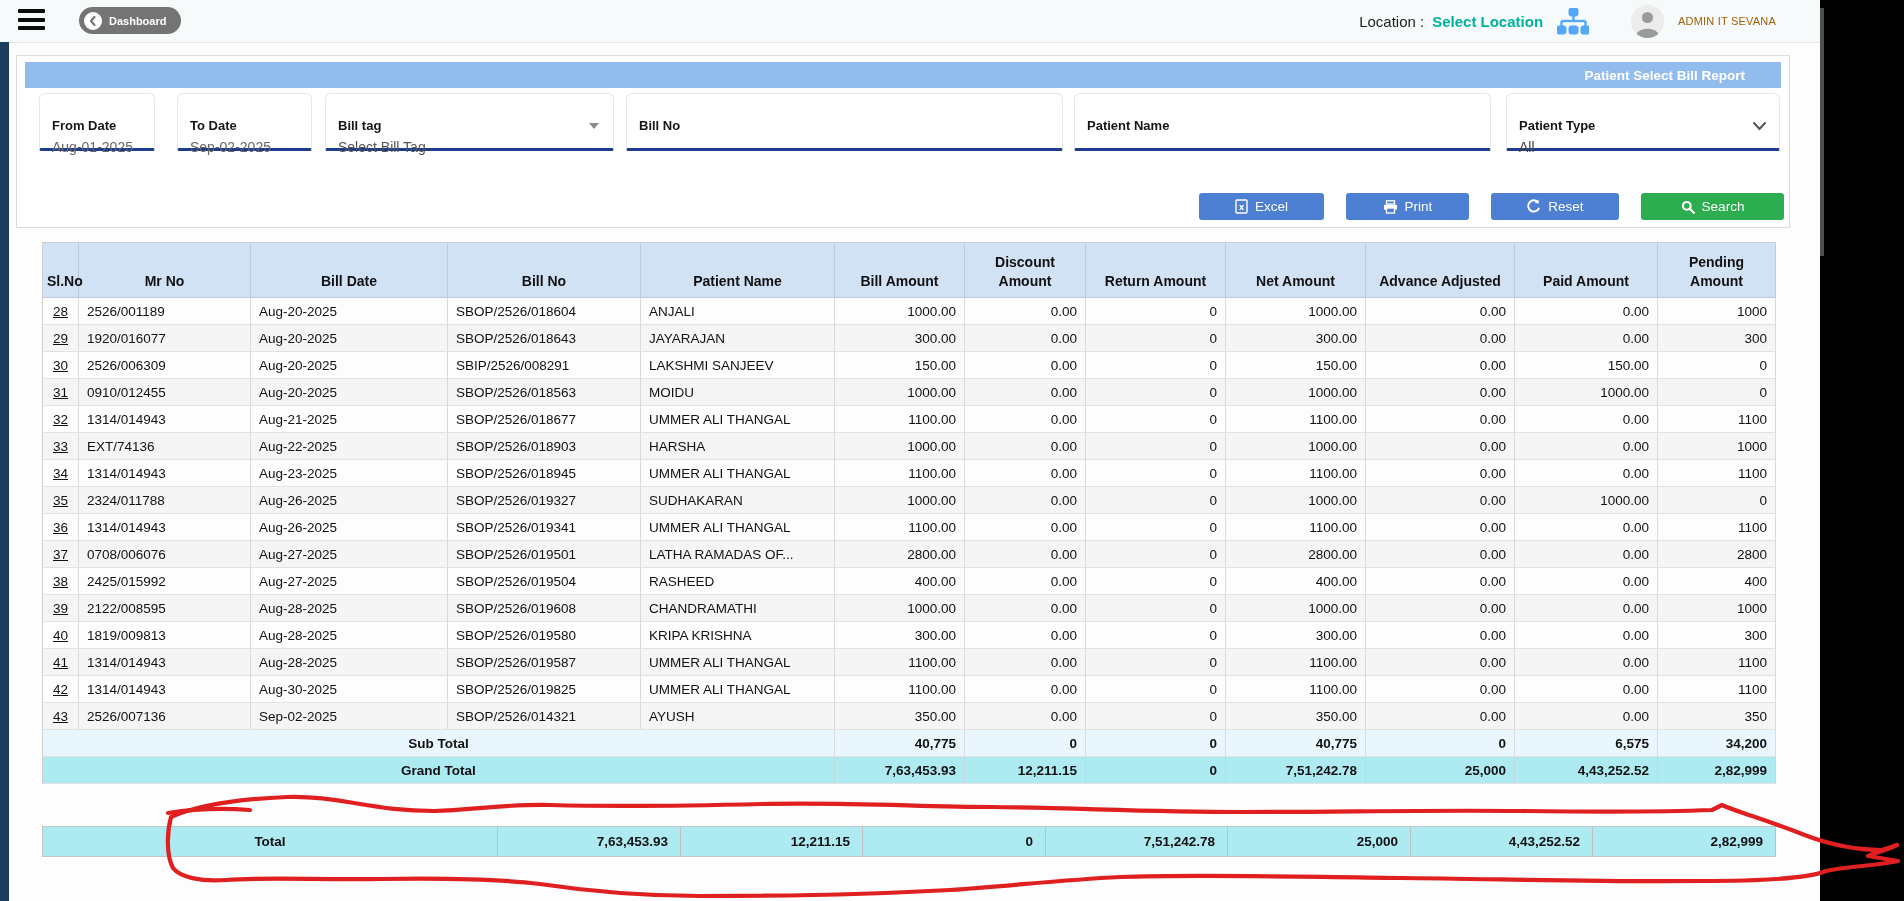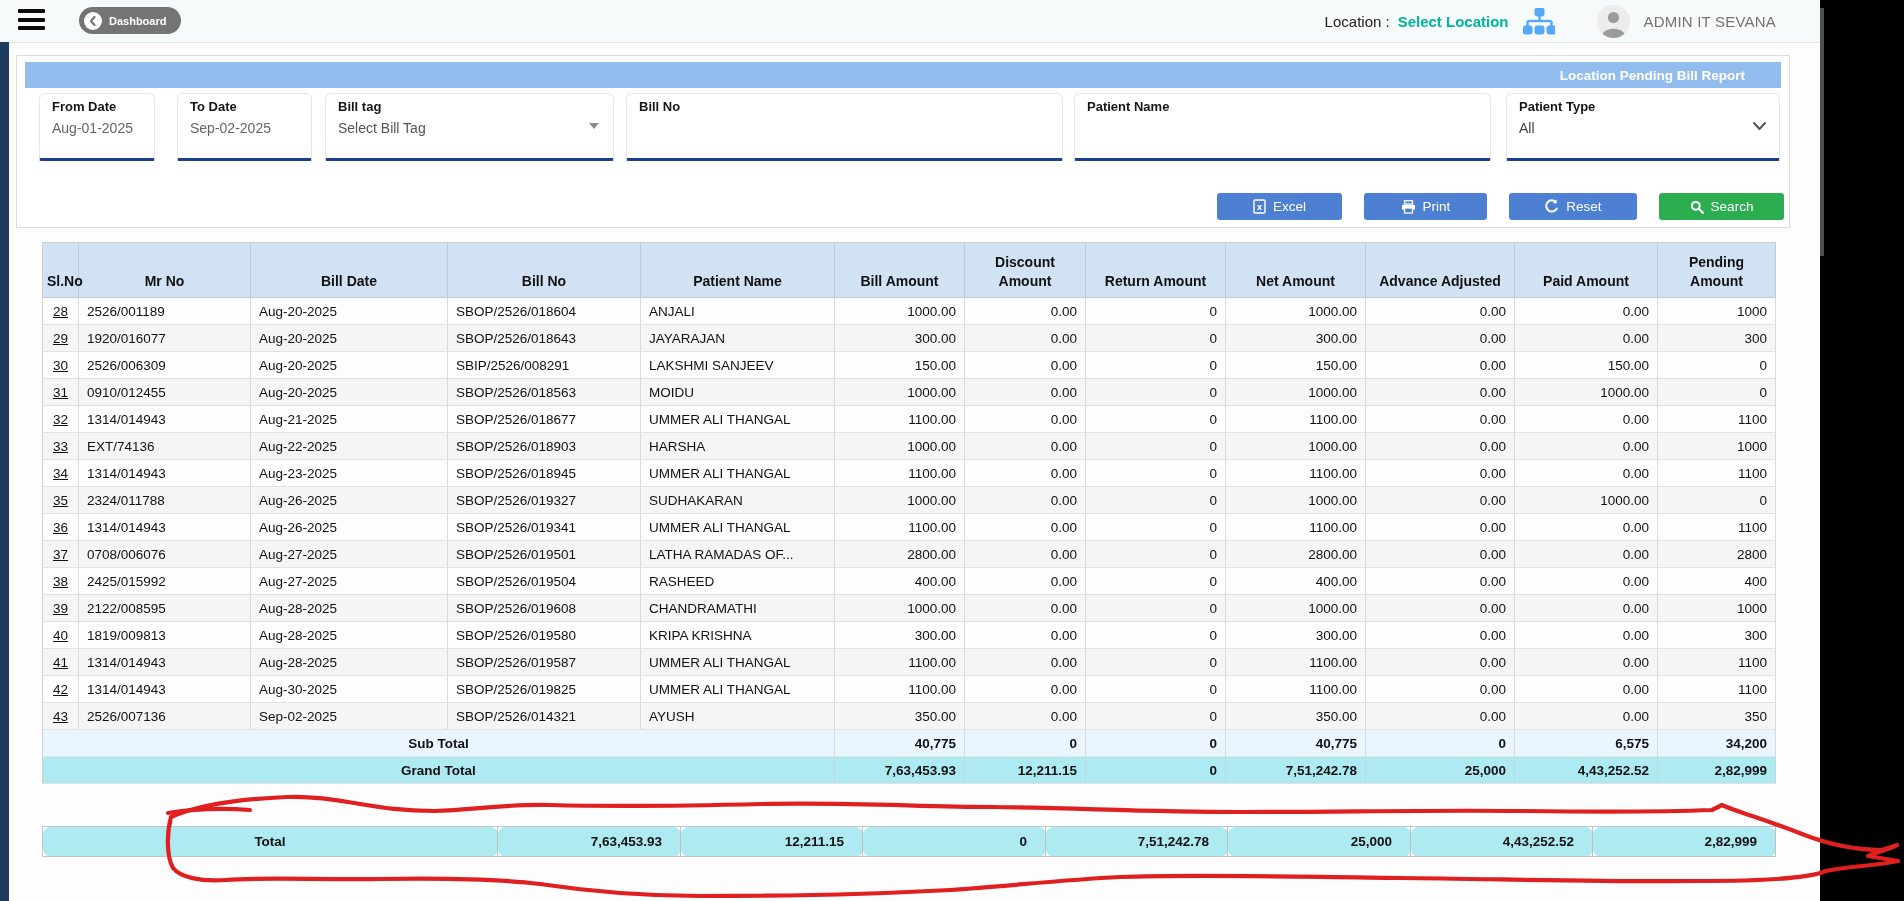--- a/index.html
+++ b/index.html
@@ -13,57 +13,57 @@
   .hamburger div{height:4px;background:#0c0c0c;border-radius:1px;margin-bottom:4.5px;}
   .dash-pill{position:absolute;left:79px;top:7px;height:27px;background:#747474;border-radius:14px;
              display:flex;align-items:center;gap:7px;padding:0 15px 0 5px;cursor:pointer;}
   .dash-pill .circ{width:18px;height:18px;border-radius:50%;background:#fff;display:flex;
                    align-items:center;justify-content:center;}
   .dash-pill span.lbl{color:#fff;font-weight:bold;font-size:11px;}
   .top-right{position:absolute;right:44px;top:0;height:42px;display:flex;align-items:center;gap:14px;}
   .loc-label{font-size:15px;color:#222;}
   .loc-link{font-size:15px;font-weight:bold;color:#00b39c;cursor:pointer;}
   .avatar{width:33px;height:33px;border-radius:50%;background:#ececec;overflow:hidden;flex:0 0 auto;}
-  .user-name{font-size:15px;color:#737373;letter-spacing:.2px;}
+  .user-name{font-size:11px;color:#a16207;letter-spacing:.2px;}
 
   
   .left-strip{position:absolute;left:0;top:42px;width:9px;height:859px;background:#1d3c5e;}
   .black-strip{position:absolute;left:1820px;top:0;width:84px;height:901px;background:#000;}
   .black-scrollbar{position:absolute;left:1820px;top:8px;width:4px;height:248px;background:#4f4f4f;}
 
   
   .filter-card{position:absolute;left:16px;top:55px;width:1774px;height:173px;background:#fff;
                border:1px solid #dcdcdc;box-sizing:border-box;}
   .blue-bar{position:absolute;left:8px;right:8px;top:6px;height:26px;background:#92bcee;
             display:flex;align-items:center;justify-content:flex-end;padding-right:36px;box-sizing:border-box;}
   .blue-bar .ttl{color:#fff;font-weight:bold;font-size:13.5px;}
-  .field{position:absolute;top:37px;height:68px;background:#fff;border:1px solid #e7e7e7;
+  .field{position:absolute;top:37px;height:58px;background:#fff;border:1px solid #e7e7e7;
          border-bottom:3px solid #1e3d8f;border-radius:6px 6px 2px 2px;box-sizing:border-box;
-         padding:5px 12px;}
+         padding:24px 12px;}
   .field .flabel{font-size:13px;font-weight:bold;color:#161616;}
   .field .fval{font-size:14px;color:#666;margin-top:6px;border:none;outline:none;width:90%;
                background:transparent;font-family:inherit;padding:0;}
   .field .selval{color:#555;}
   .f-from{left:22px;width:116px;}
   .f-to{left:160px;width:135px;}
   .f-tag{left:308px;width:289px;}
   .f-billno{left:609px;width:437px;}
   .f-pname{left:1057px;width:417px;}
   .f-ptype{left:1489px;width:274px;}
   .tri-down{position:absolute;right:14px;top:29px;width:0;height:0;border-left:5px solid transparent;
             border-right:5px solid transparent;border-top:6px solid #8b8b8b;}
   .chev{position:absolute;right:12px;top:24px;}
 
   
   .btn-row{position:absolute;right:5px;top:137px;display:flex;gap:22px;}
   .btn{height:27px;border:none;border-radius:3px;color:#fff;font-size:13.5px;font-family:inherit;
        display:flex;align-items:center;justify-content:center;gap:7px;cursor:pointer;padding:0;}
   .btn-blue{background:#4d80d2;}
   .btn-green{background:#2cad4f;}
-  .b-excel{width:125px;} .b-print{width:123px;} .b-reset{width:128px;} .b-search{width:125px;}
+  .b-excel{width:125px;} .b-print{width:123px;} .b-reset{width:128px;} .b-search{width:143px;}
 
   
   .table-wrap{position:absolute;left:42px;top:242px;width:1733px;}
   table.report{border-collapse:collapse;table-layout:fixed;width:1733px;font-size:13.5px;
                border:1px solid #cfcfcf;}
   table.report th{background:#d2e2f5;font-weight:bold;font-size:14px;text-align:center;
                   vertical-align:bottom;height:55px;padding:0 4px 6px 4px;
                   border-right:1px solid #bfcbdc;border-bottom:1px solid #bfcbdc;box-sizing:border-box;
                   line-height:1.35;}
   table.report td{height:27px;padding:0 8px;border-right:1px solid #dadada;
@@ -74,21 +74,21 @@
   td.c-num{text-align:right;padding-right:10px;}
   td.c-date,td.c-bill{padding-left:12px;}
   tr.subtotal td{background:#e9f6fe !important;font-weight:bold;}
   tr.grandtotal td{background:#aeeaf1 !important;font-weight:bold;border-right-color:#c2d7da;}
   td.t-label{text-align:center;font-weight:bold;margin-top:26px;}
 
   
   .total-table{position:absolute;left:42px;top:826px;width:1733px;border-collapse:collapse;
                table-layout:fixed;font-size:13.5px;border:1px solid #c4c4c4;}
   .total-table td{background:#aeeaf1;height:30px;font-weight:bold;border-right:1px solid #bfbfbf;
-                  box-sizing:border-box;padding:0 18px;white-space:nowrap;border-radius:8px;}
+                  box-sizing:border-box;padding:0 12px;white-space:nowrap;}
   .total-table td.lab{text-align:center;}
   .total-table td.val{text-align:right;}
 
   
   .annot{position:absolute;left:0;top:0;width:1904px;height:901px;pointer-events:none;z-index:60;}
 </style>
 </head>
 <body>
 
 <div class="page">
@@ -136,21 +136,21 @@
       <span class="user-name">ADMIN IT SEVANA</span>
     </div>
   </div>
 
   <div class="left-strip"></div>
   <div class="black-strip"></div>
   <div class="black-scrollbar"></div>
 
   <div class="filter-card">
     <div class="blue-bar">
-      <span class="ttl">Location Pending Bill Report</span>
+      <span class="ttl">Patient Select Bill Report</span>
     </div>
 
     <div class="field f-from">
       <div class="flabel">From Date</div>
       <input class="fval" value="Aug-01-2025" style="">
     </div>
     <div class="field f-to">
       <div class="flabel">To Date</div>
       <input class="fval" value="Sep-02-2025" style="">
     </div>

